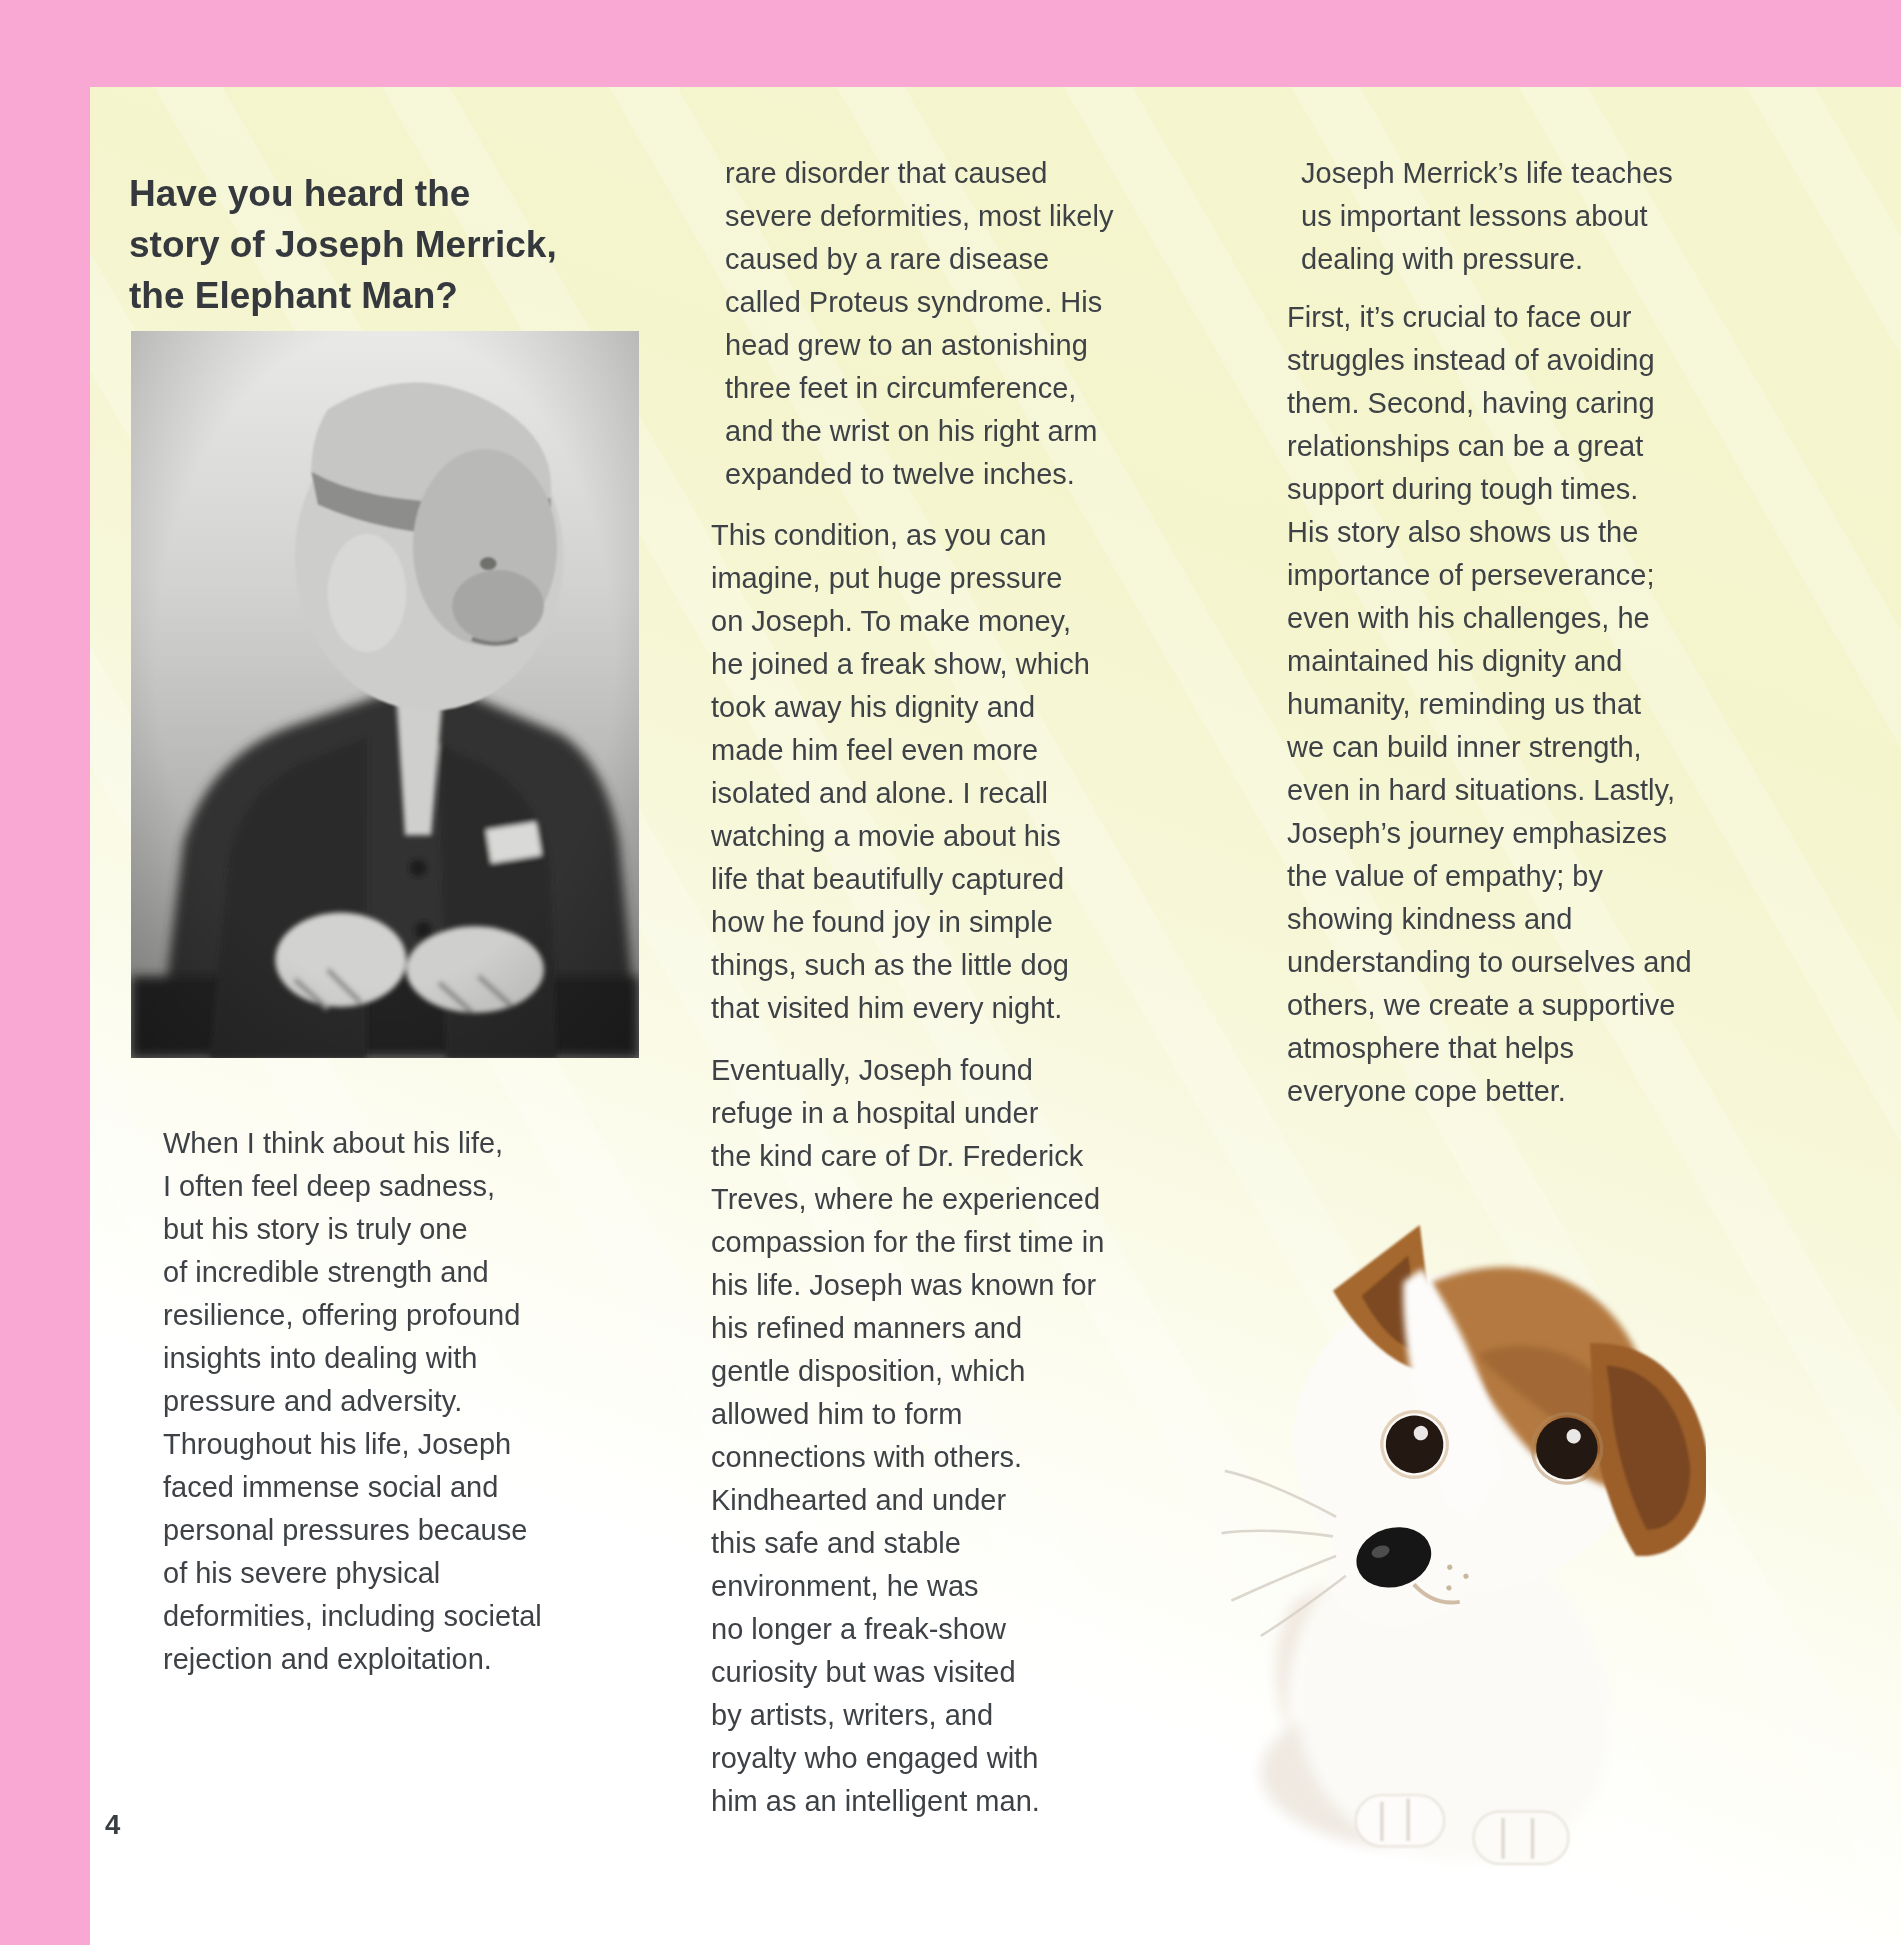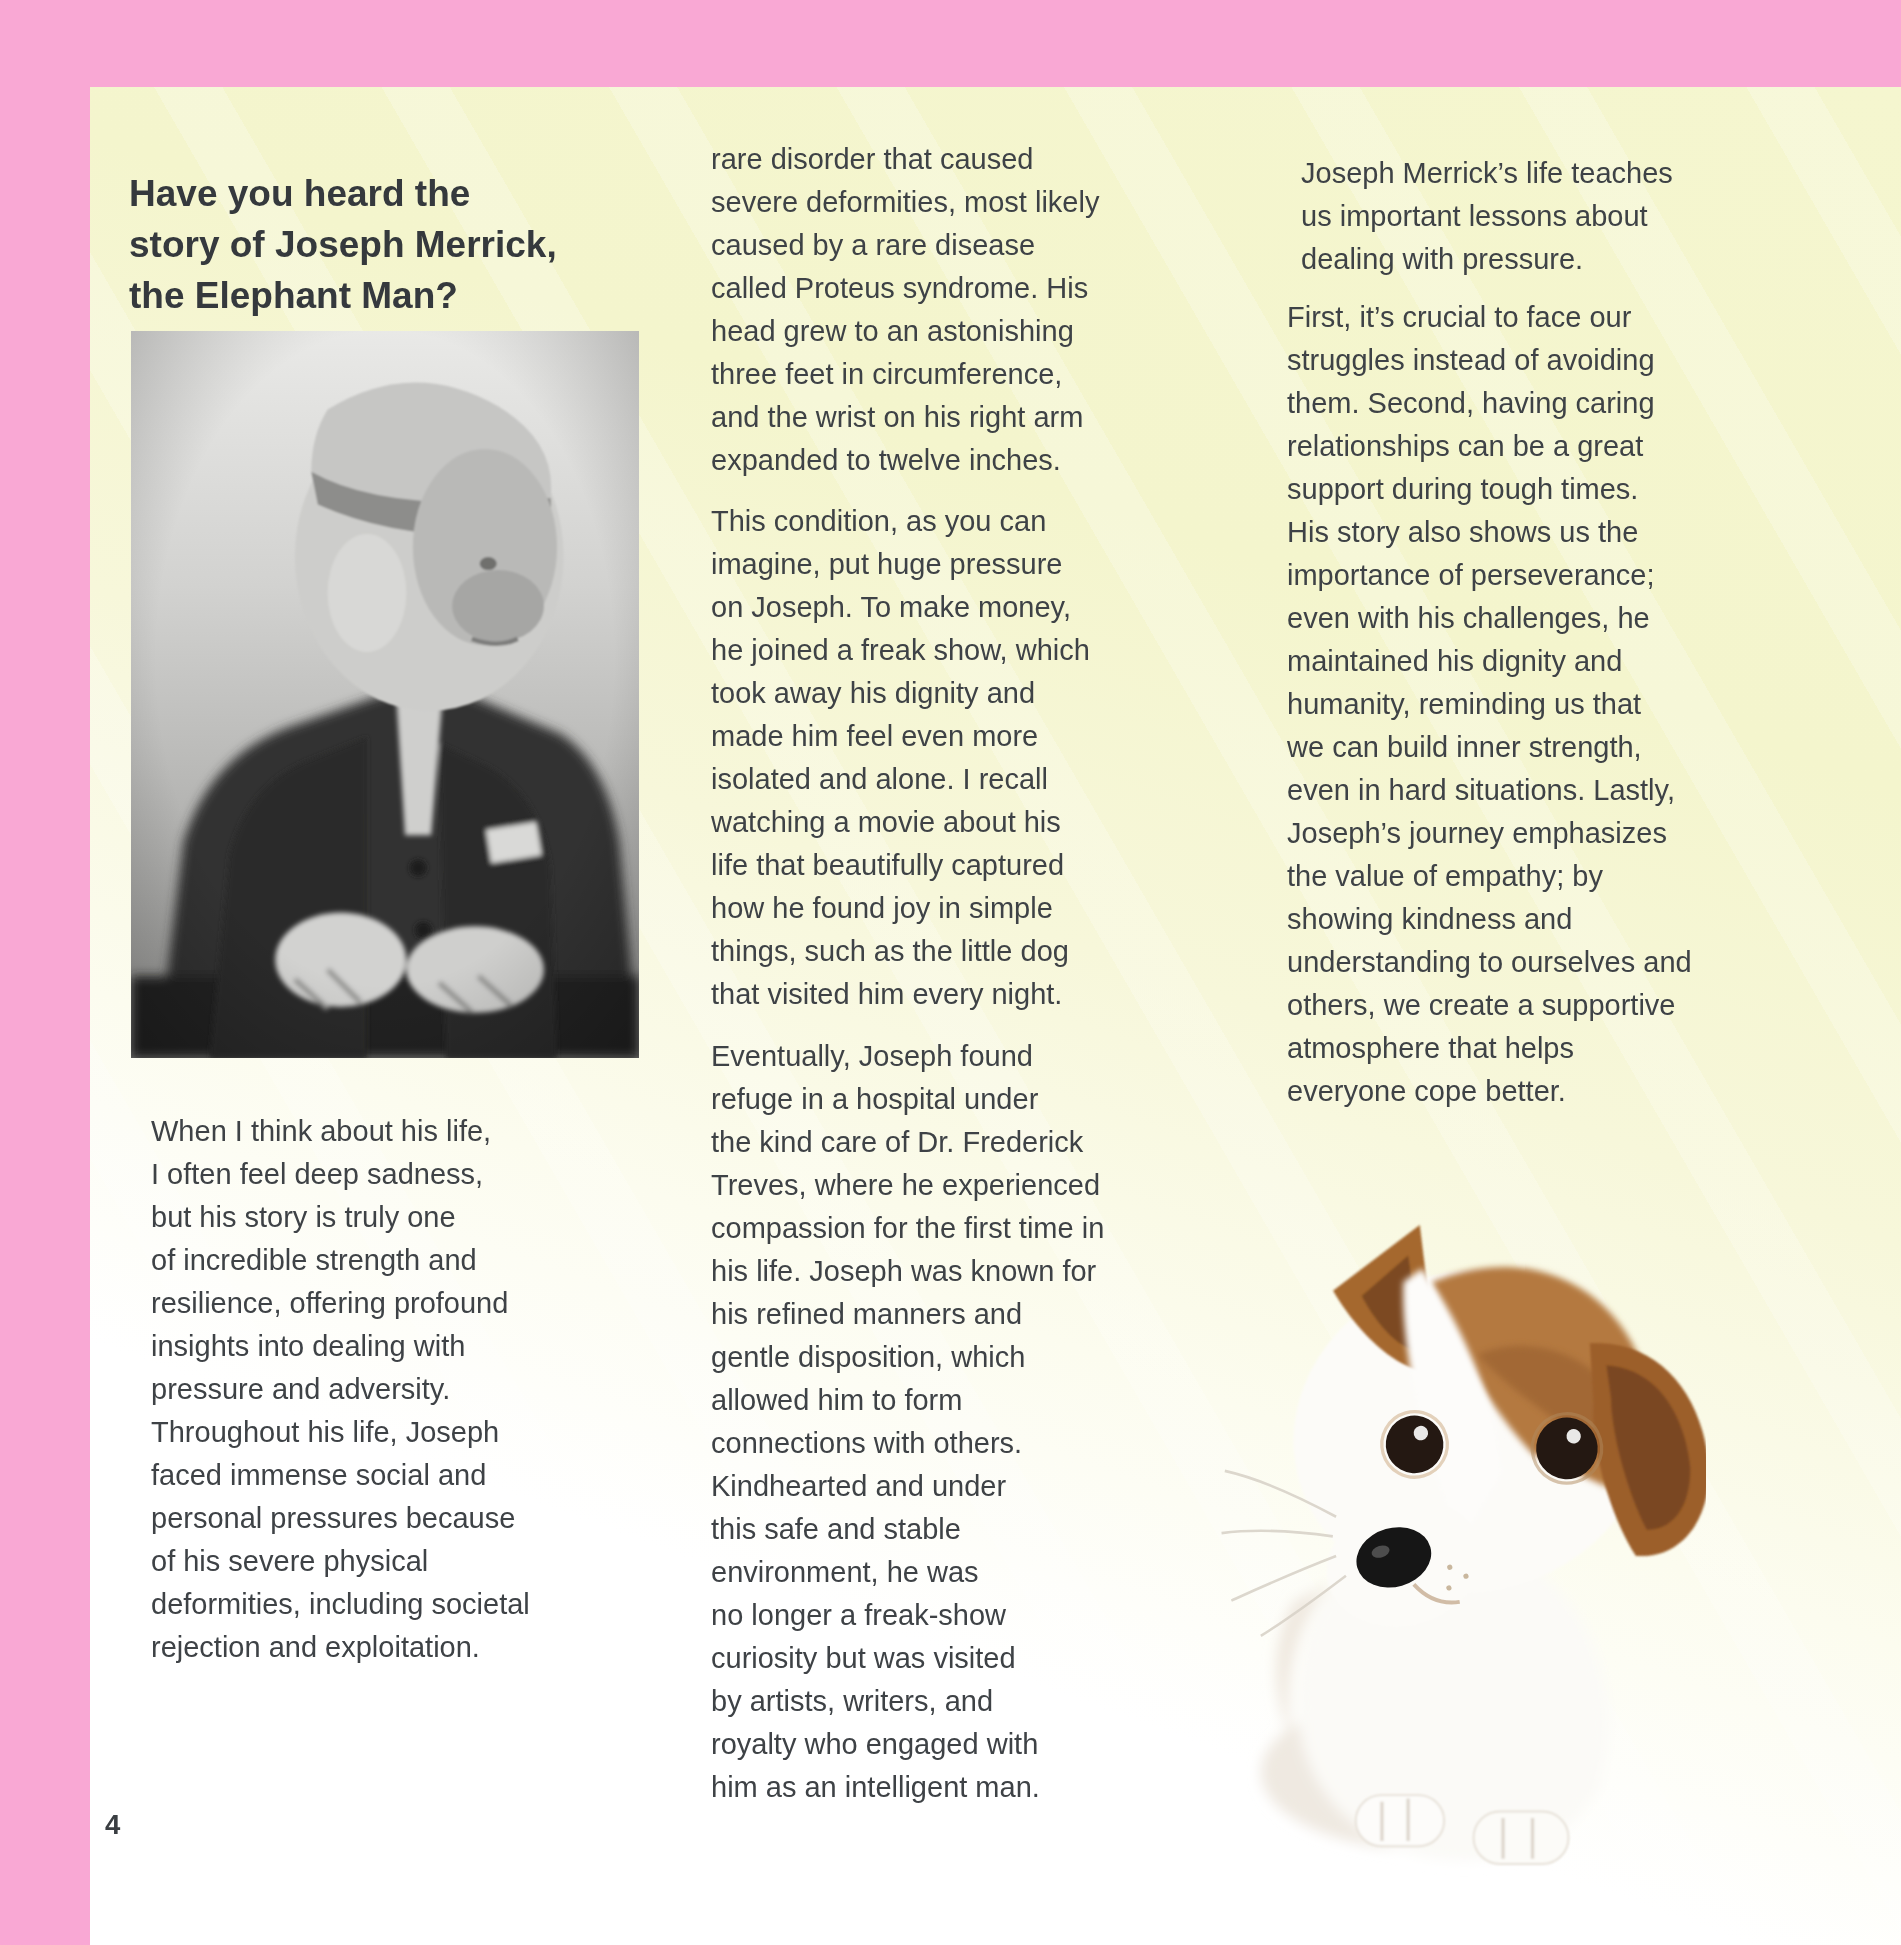--- a/index.html
+++ b/index.html
@@ -100,37 +100,37 @@
       <g filter="url(#b4)">
         <ellipse cx="320" cy="960" rx="100" ry="72" fill="#d2d2d0"></ellipse>
         <ellipse cx="525" cy="975" rx="105" ry="66" fill="#cfcfcd"></ellipse>
         <path d="M250,990 L300,1035 M300,975 L350,1025 M470,995 L520,1040 M530,985 L580,1030" stroke="#8f8f8d" stroke-width="8" fill="none"></path>
       </g>
       <rect x="0" y="0" width="775" height="1110" fill="url(#mvig)"></rect>
     </svg>
   </figure>
 
   <div class="col" id="col1">
-    <p class="para" style="margin:0">When I think about his life,
+    <p class="para" style="margin:12px">When I think about his life,
 I often feel deep sadness,
 but his story is truly one
 of incredible strength and
 resilience, offering profound
 insights into dealing with
 pressure and adversity.
 Throughout his life, Joseph
 faced immense social and
 personal pressures because
 of his severe physical
 deformities, including societal
 rejection and exploitation.</p>
   </div>
 
   <div class="col" id="col2">
-    <p class="para" style="margin:0">rare disorder that caused
+    <p class="para" style="margin:14px">rare disorder that caused
 severe deformities, most likely
 caused by a rare disease
 called Proteus syndrome. His
 head grew to an astonishing
 three feet in circumference,
 and the wrist on his right arm
 expanded to twelve inches.</p>
     <p class="para" style="margin-bottom:8px">This condition, as you can
 imagine, put huge pressure
 on Joseph. To make money,

